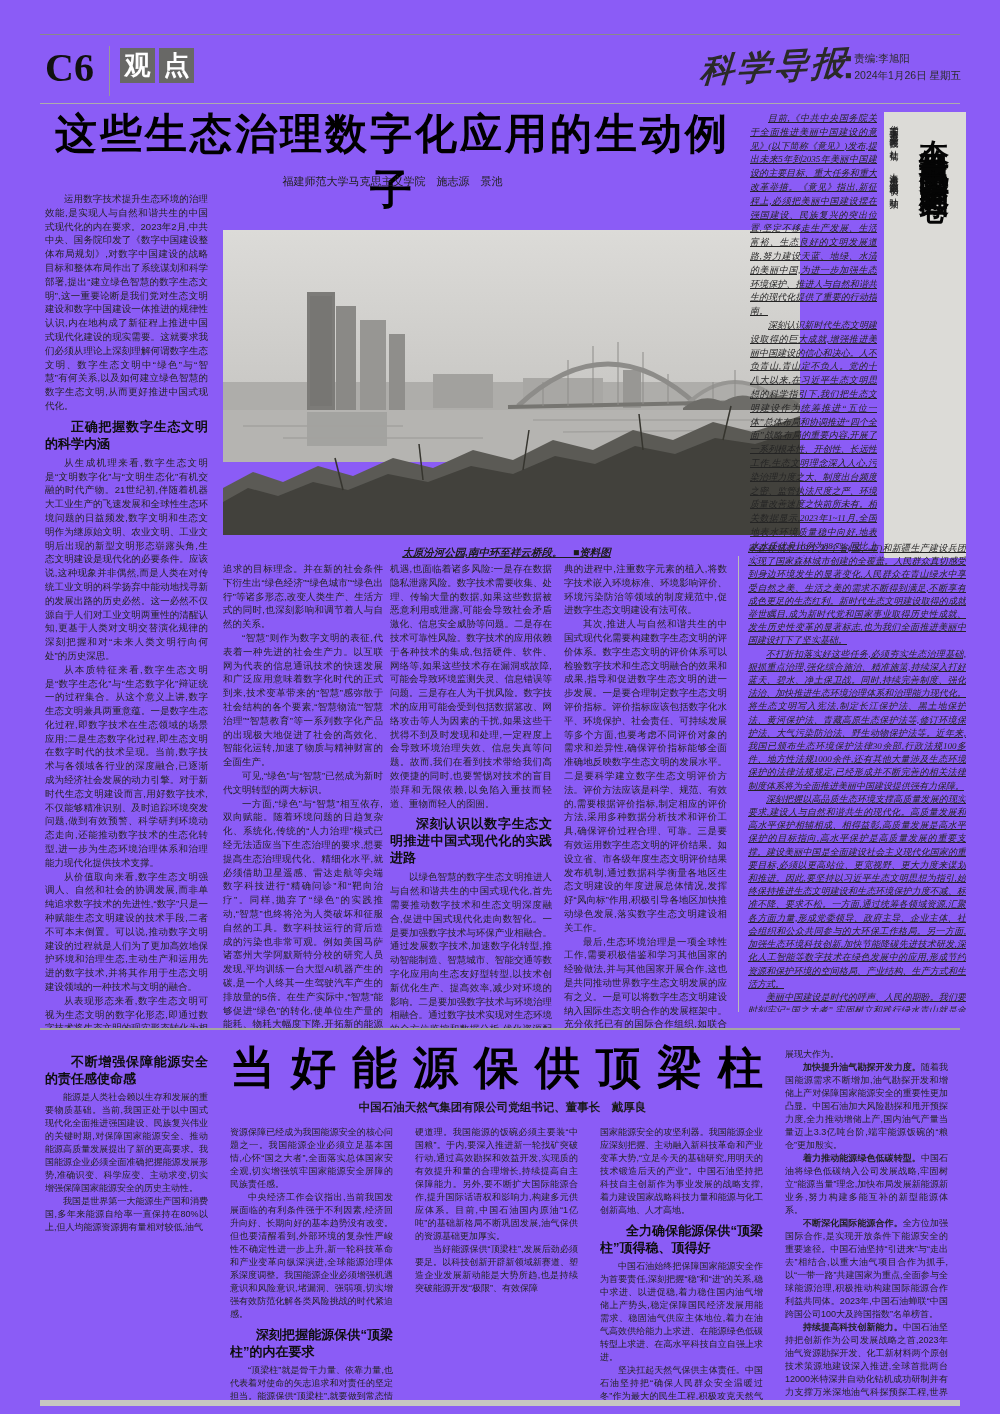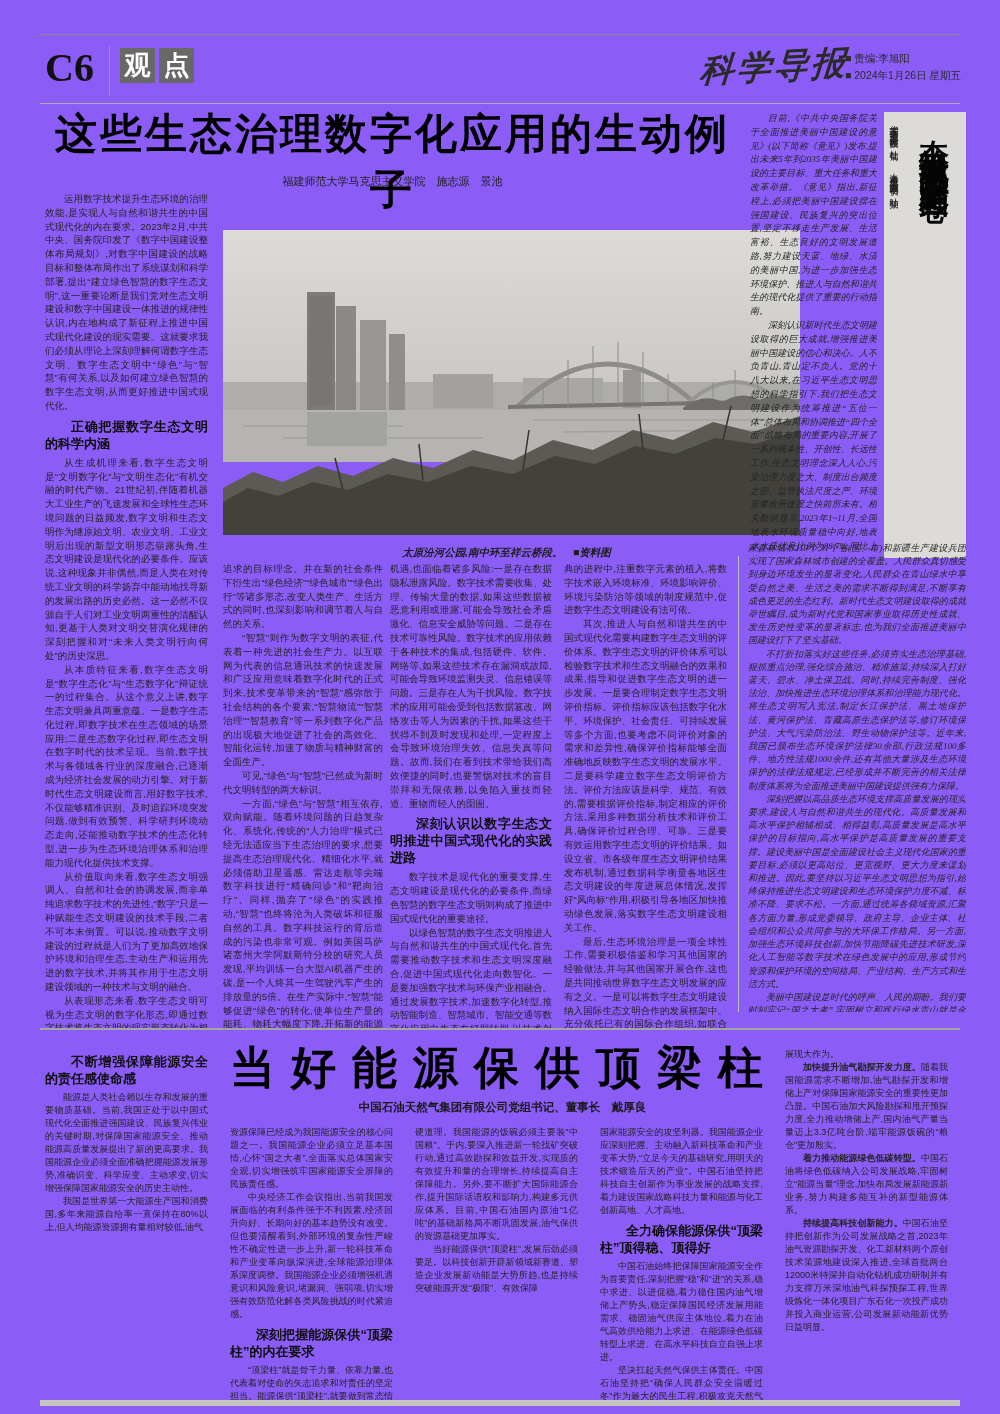--- a/index.html
+++ b/index.html
@@ -14,21 +14,21 @@
           font-weight:900;font-size:26px;line-height:35px;text-align:center;margin-right:4px;}
   .masthead{font-family:"DejaVu Serif",serif;font-style:italic;font-weight:700;font-size:34px;
             color:#2a2a28;display:inline-block;transform:rotate(-3deg) skewX(-7deg);letter-spacing:3px;}
   .hmeta{font-size:10.5px;line-height:17px;color:#2c2c2c;}
   
   .col{position:absolute;overflow:hidden;text-align:justify;font-size:9.5px;line-height:13.8px;color:#242424;}
   .col p{margin:0;text-indent:2em;}
   .col p.cont{text-indent:0;}
   .col h3{margin:5px 0 4px;font-size:13px;line-height:17px;font-weight:bold;color:#0e0e0e;text-indent:2em;}
   .col b{font-weight:bold;}
-  .kai{font-family:"Liberation Serif",serif;font-style:italic;}
+  .kai{font-family:"Liberation Serif",serif;font-style:italic;text-decoration:underline;}
   
   .a1-title{left:45px;top:106px;width:695px;text-align:center;font-size:42px;font-weight:900;
             letter-spacing:3px;color:#000;}
   .a1-byline{left:45px;top:174px;width:695px;text-align:center;font-size:11px;color:#222;}
   .caption{left:223px;top:546px;width:567px;text-align:center;font-size:10.5px;font-weight:bold;}
   
   .vbox{left:884px;top:112px;width:82px;height:446px;background:#dcdbd7;display:flex;flex-direction:row;}
   .vbyline{writing-mode:vertical-rl;font-size:9px;letter-spacing:1px;color:#222;padding:6px 1px 0 3px;}
   .vtitle{writing-mode:vertical-rl;font-family:"Liberation Serif",serif;font-weight:900;font-size:30px;
           letter-spacing:5px;color:#050505;margin:4px auto 0 auto;}
@@ -131,21 +131,20 @@
     </div>
   <div class="col" style="left:223px;top:562px;width:160px;height:466px;">
       <p class="cont">追求的目标理念。并在新的社会条件下衍生出“绿色经济”“绿色城市”“绿色出行”等诸多形态,改变人类生产、生活方式的同时,也深刻影响和调节着人与自然的关系。</p>
       <p>“智慧”则作为数字文明的表征,代表着一种先进的社会生产力。以互联网为代表的信息通讯技术的快速发展和广泛应用意味着数字化时代的正式到来,技术变革带来的“智慧”感弥散于社会结构的各个要素,“智慧物流”“智慧治理”“智慧教育”等一系列数字化产品的出现极大地促进了社会的高效化、智能化运转,加速了物质与精神财富的全面生产。</p>
       <p>可见,“绿色”与“智慧”已然成为新时代文明转型的两大标识。</p>
       <p>一方面,“绿色”与“智慧”相互依存,双向赋能。随着环境问题的日趋复杂化、系统化,传统的“人力治理”模式已经无法适应当下生态治理的要求,想要提高生态治理现代化、精细化水平,就必须借助卫星遥感、雷达走航等尖端数字科技进行“精确问诊”和“靶向治疗”。同样,抛弃了“绿色”的实践推动,“智慧”也终将沦为人类破坏和征服自然的工具。数字科技运行的背后造成的污染也非常可观。例如美国马萨诸塞州大学阿默斯特分校的研究人员发现,平均训练一台大型AI机器产生的碳,是一个人终其一生驾驶汽车产生的排放量的5倍。在生产实际中,“智慧”能够促进“绿色”的转化,使单位生产量的能耗、物耗大幅度下降,开拓新的能源和材料,降低生态治理成本,实现低投入、高产出的理想发展模式。同样,“绿色”也能够助推“智慧”往更有利于人类发展和人与自然共荣共生的方向升级迭代。</p>
     </div>
   <div class="col" style="left:390px;top:562px;width:162px;height:466px;">
       <p class="cont">机遇,也面临着诸多风险:一是存在数据隐私泄露风险。数字技术需要收集、处理、传输大量的数据,如果这些数据被恶意利用或泄露,可能会导致社会矛盾激化、信息安全威胁等问题。二是存在技术可靠性风险。数字技术的应用依赖于各种技术的集成,包括硬件、软件、网络等,如果这些技术存在漏洞或故障,可能会导致环境监测失灵、信息错误等问题。三是存在人为干扰风险。数字技术的应用可能会受到包括数据篡改、网络攻击等人为因素的干扰,如果这些干扰得不到及时发现和处理,一定程度上会导致环境治理失效、信息失真等问题。故而,我们在看到技术带给我们高效便捷的同时,也要警惕对技术的盲目崇拜和无限依赖,以免陷入重技而轻道、重物而轻人的囹圄。</p>
       <h3>深刻认识以数字生态文明推进中国式现代化的实践进路</h3>
-      <p>数字技术是现代化的重要支撑,生态文明建设是现代化的必要条件,而绿色智慧的数字生态文明则构成了推进中国式现代化的重要途径。</p>
       <p>以绿色智慧的数字生态文明推进人与自然和谐共生的中国式现代化,首先需要推动数字技术和生态文明深度融合,促进中国式现代化走向数智化。一是要加强数字技术与环保产业相融合。通过发展数字技术,加速数字化转型,推动智能制造、智慧城市、智能交通等数字化应用向生态友好型转型,以技术创新优化生产、提高效率,减少对环境的影响。二是要加强数字技术与环境治理相融合。通过数字技术实现对生态环境的全方位监控和数据分析,优化资源配置,不断提升环境治理效能。三是要加强数字技术和生态文明教育相融合,培养符合社会主义核心价值观的数字生态文明建设的人才队伍,推动数字教育向绿色智慧的数字生态文明转型,使数字技术更好地服务于人类社会的可持续发展。四是要加强数字技术和生态治理双向融合的制度保障。在制定环境法</p>
     </div>
   <div class="col" style="left:564px;top:562px;width:163px;height:466px;">
       <p class="cont">典的进程中,注重数字元素的植入,将数字技术嵌入环境标准、环境影响评价、环境污染防治等领域的制度规范中,促进数字生态文明建设有法可依。</p>
       <p>其次,推进人与自然和谐共生的中国式现代化需要构建数字生态文明的评价体系。数字生态文明的评价体系可以检验数字技术和生态文明融合的效果和成果,指导和促进数字生态文明的进一步发展。一是要合理制定数字生态文明评价指标。评价指标应该包括数字化水平、环境保护、社会责任、可持续发展等多个方面,也要考虑不同评价对象的需求和差异性,确保评价指标能够全面准确地反映数字生态文明的发展水平。二是要科学建立数字生态文明评价方法。评价方法应该是科学、规范、有效的,需要根据评价指标,制定相应的评价方法,采用多种数据分析技术和评价工具,确保评价过程合理、可靠。三是要有效运用数字生态文明的评价结果。如设立省、市各级年度生态文明评价结果发布机制,通过数据科学衡量各地区生态文明建设的年度进展总体情况,发挥好“风向标”作用,积极引导各地区加快推动绿色发展,落实数字生态文明建设相关工作。</p>
       <p>最后,生态环境治理是一项全球性工作,需要积极借鉴和学习其他国家的经验做法,并与其他国家开展合作,这也是共同推动世界数字生态文明发展的应有之义。一是可以将数字生态文明建设纳入国际生态文明合作的发展框架中。充分依托已有的国际合作组织,如联合国环境规划署、联合国气候变化大会等,制定出符合现实需求的数字生态文明合作协议。二是可以将数字生态文明的技术成果纳入跨国生态治理的对话机制中。如在跨国流域生态治理实践中深入开展技术交流,促进各国在数字生态治理中协同发力,不断提高跨国生态治理能力。三是可以将数字生态治理纳入环境治理双边或多边协定的合作内容中,推动各国在数字生态文明各领域、各方面的交流合作,共同推进数字生态文明的可持续发展。</p>
     </div>
 
   <div class="vsep" style="left:738px;top:556px;height:456px;background:#bcbcba;"></div>
   <div class="col kai" style="left:750px;top:112px;width:127px;height:444px;font-size:9px;line-height:13.8px;">
@@ -185,17 +184,18 @@
   <div class="col" style="left:600px;top:1126px;width:163px;height:274px;font-size:9px;line-height:13px;">
       <p class="cont">国家能源安全的攻坚利器。我国能源企业应深刻把握、主动融入新科技革命和产业变革大势,“立足今天的基础研究,用明天的技术锻造后天的产业”。中国石油坚持把科技自主创新作为事业发展的战略支撑,着力建设国家战略科技力量和能源与化工创新高地、人才高地。</p>
       <h3>全力确保能源保供“顶梁柱”顶得稳、顶得好</h3>
       <p>中国石油始终把保障国家能源安全作为首要责任,深刻把握“稳”和“进”的关系,稳中求进、以进促稳,着力稳住国内油气增储上产势头,稳定保障国民经济发展用能需求、稳固油气供应主体地位,着力在油气高效供给能力上求进、在能源绿色低碳转型上求进、在高水平科技自立自强上求进。</p>
       <p>坚决扛起天然气保供主体责任。中国石油坚持把“确保人民群众安全温暖过冬”作为最大的民生工程,积极攻克天然气勘探、开采、运输、储存技术难关,连续6年产量突破千亿立方米。2022年供暖季累计供气量占全国六成以上,2023年供暖季筹备总资源量同比增长4.5%,切实在迎峰度冬攻坚战中扛起大担当、</p>
     </div>
   <div class="col" style="left:785px;top:1048px;width:163px;height:352px;font-size:9px;line-height:13px;">
       <p class="cont">展现大作为。</p>
       <p><b>加快提升油气勘探开发力度。</b>随着我国能源需求不断增加,油气勘探开发和增储上产对保障国家能源安全的重要性更加凸显。中国石油加大风险勘探和甩开预探力度,全力推动增储上产,国内油气产量当量迈上3.3亿吨台阶,端牢能源饭碗的“粮仓”更加殷实。</p>
       <p><b>着力推动能源绿色低碳转型。</b>中国石油将绿色低碳纳入公司发展战略,牢固树立“能源当量”理念,加快布局发展新能源新业务,努力构建多能互补的新型能源体系。</p>
+      <p><b>不断深化国际能源合作。</b>全方位加强国际合作,是实现开放条件下能源安全的重要途径。中国石油坚持“引进来”与“走出去”相结合,以重大油气项目合作为抓手,以“一带一路”共建国家为重点,全面参与全球能源治理,积极推动构建国际能源合作利益共同体。2023年,中国石油蝉联“中国跨国公司100大及跨国指数”名单榜首。</p>
       <p><b>持续提高科技创新能力。</b>中国石油坚持把创新作为公司发展战略之首,2023年油气资源勘探开发、化工新材料两个原创技术策源地建设深入推进,全球首批两台12000米特深井自动化钻机成功研制并有力支撑万米深地油气科探预探工程,世界级炼化一体化项目广东石化一次投产成功并投入商业运营,公司发展新动能新优势日益明显。</p>
     </div>
 
   <div class="botbar"></div>
 </div>
 
 </body></html>

